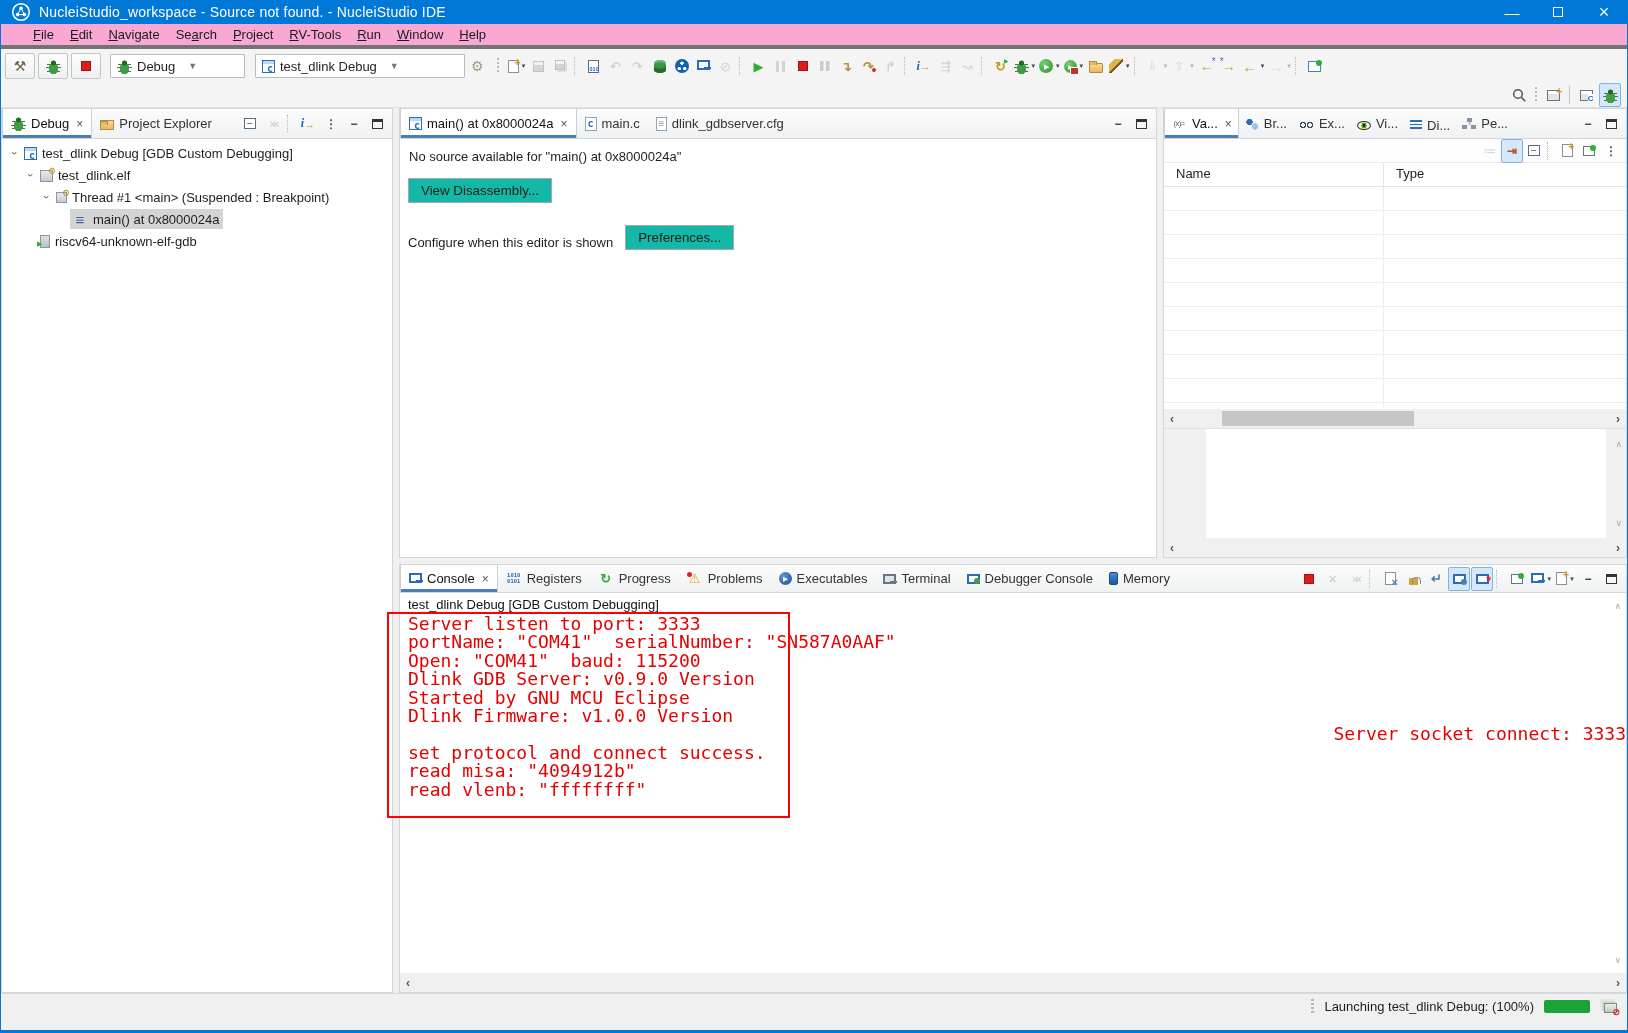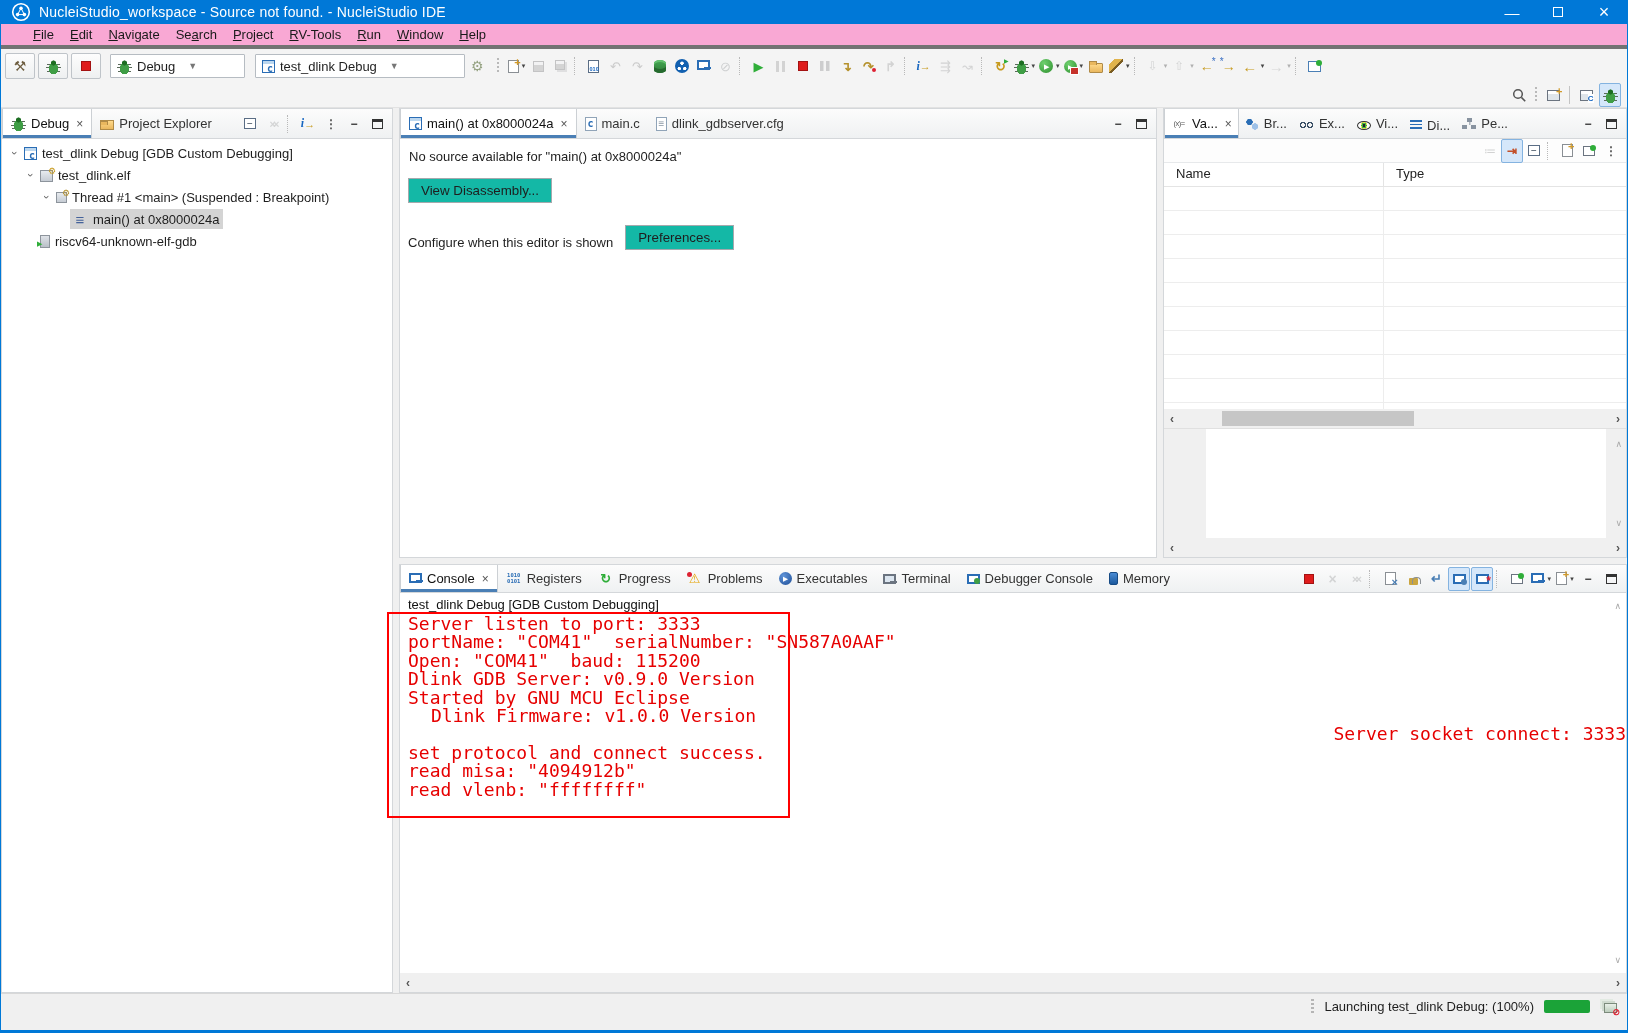--- a/index.html
+++ b/index.html
@@ -861,21 +861,21 @@
               <div class="cline" style="color: rgb(230, 0, 0);">Server listen to port: 3333</div>
 
               <div class="cline" style="color: rgb(230, 0, 0);">portName: "COM41"  serialNumber: "SN587A0AAF"</div>
 
               <div class="cline" style="color: rgb(230, 0, 0);">Open: "COM41"  baud: 115200</div>
 
               <div class="cline" style="color: rgb(230, 0, 0);">Dlink GDB Server: v0.9.0 Version</div>
 
               <div class="cline" style="color: rgb(230, 0, 0);">Started by GNU MCU Eclipse</div>
 
-              <div class="cline" style="color: rgb(230, 0, 0); margin-left: 23px;">Dlink Firmware: v1.0.0 Version</div>
+              <div class="cline" style="color: rgb(230, 0, 0);">Dlink Firmware: v1.0.0 Version</div>
 
               <div class="cline" style="color: rgb(230, 0, 0); text-align: right;">Server socket connect: 3333</div>
 
               <div class="cline" style="color: rgb(230, 0, 0);">set protocol and connect success.</div>
 
               <div class="cline" style="color: rgb(230, 0, 0);">read misa: "4094912b"</div>
 
               <div class="cline" style="color: rgb(230, 0, 0);">read vlenb: "ffffffff"</div>
             </div>
           <div class="annotation-rect" style="border-color: rgb(255, 0, 0);"></div>

